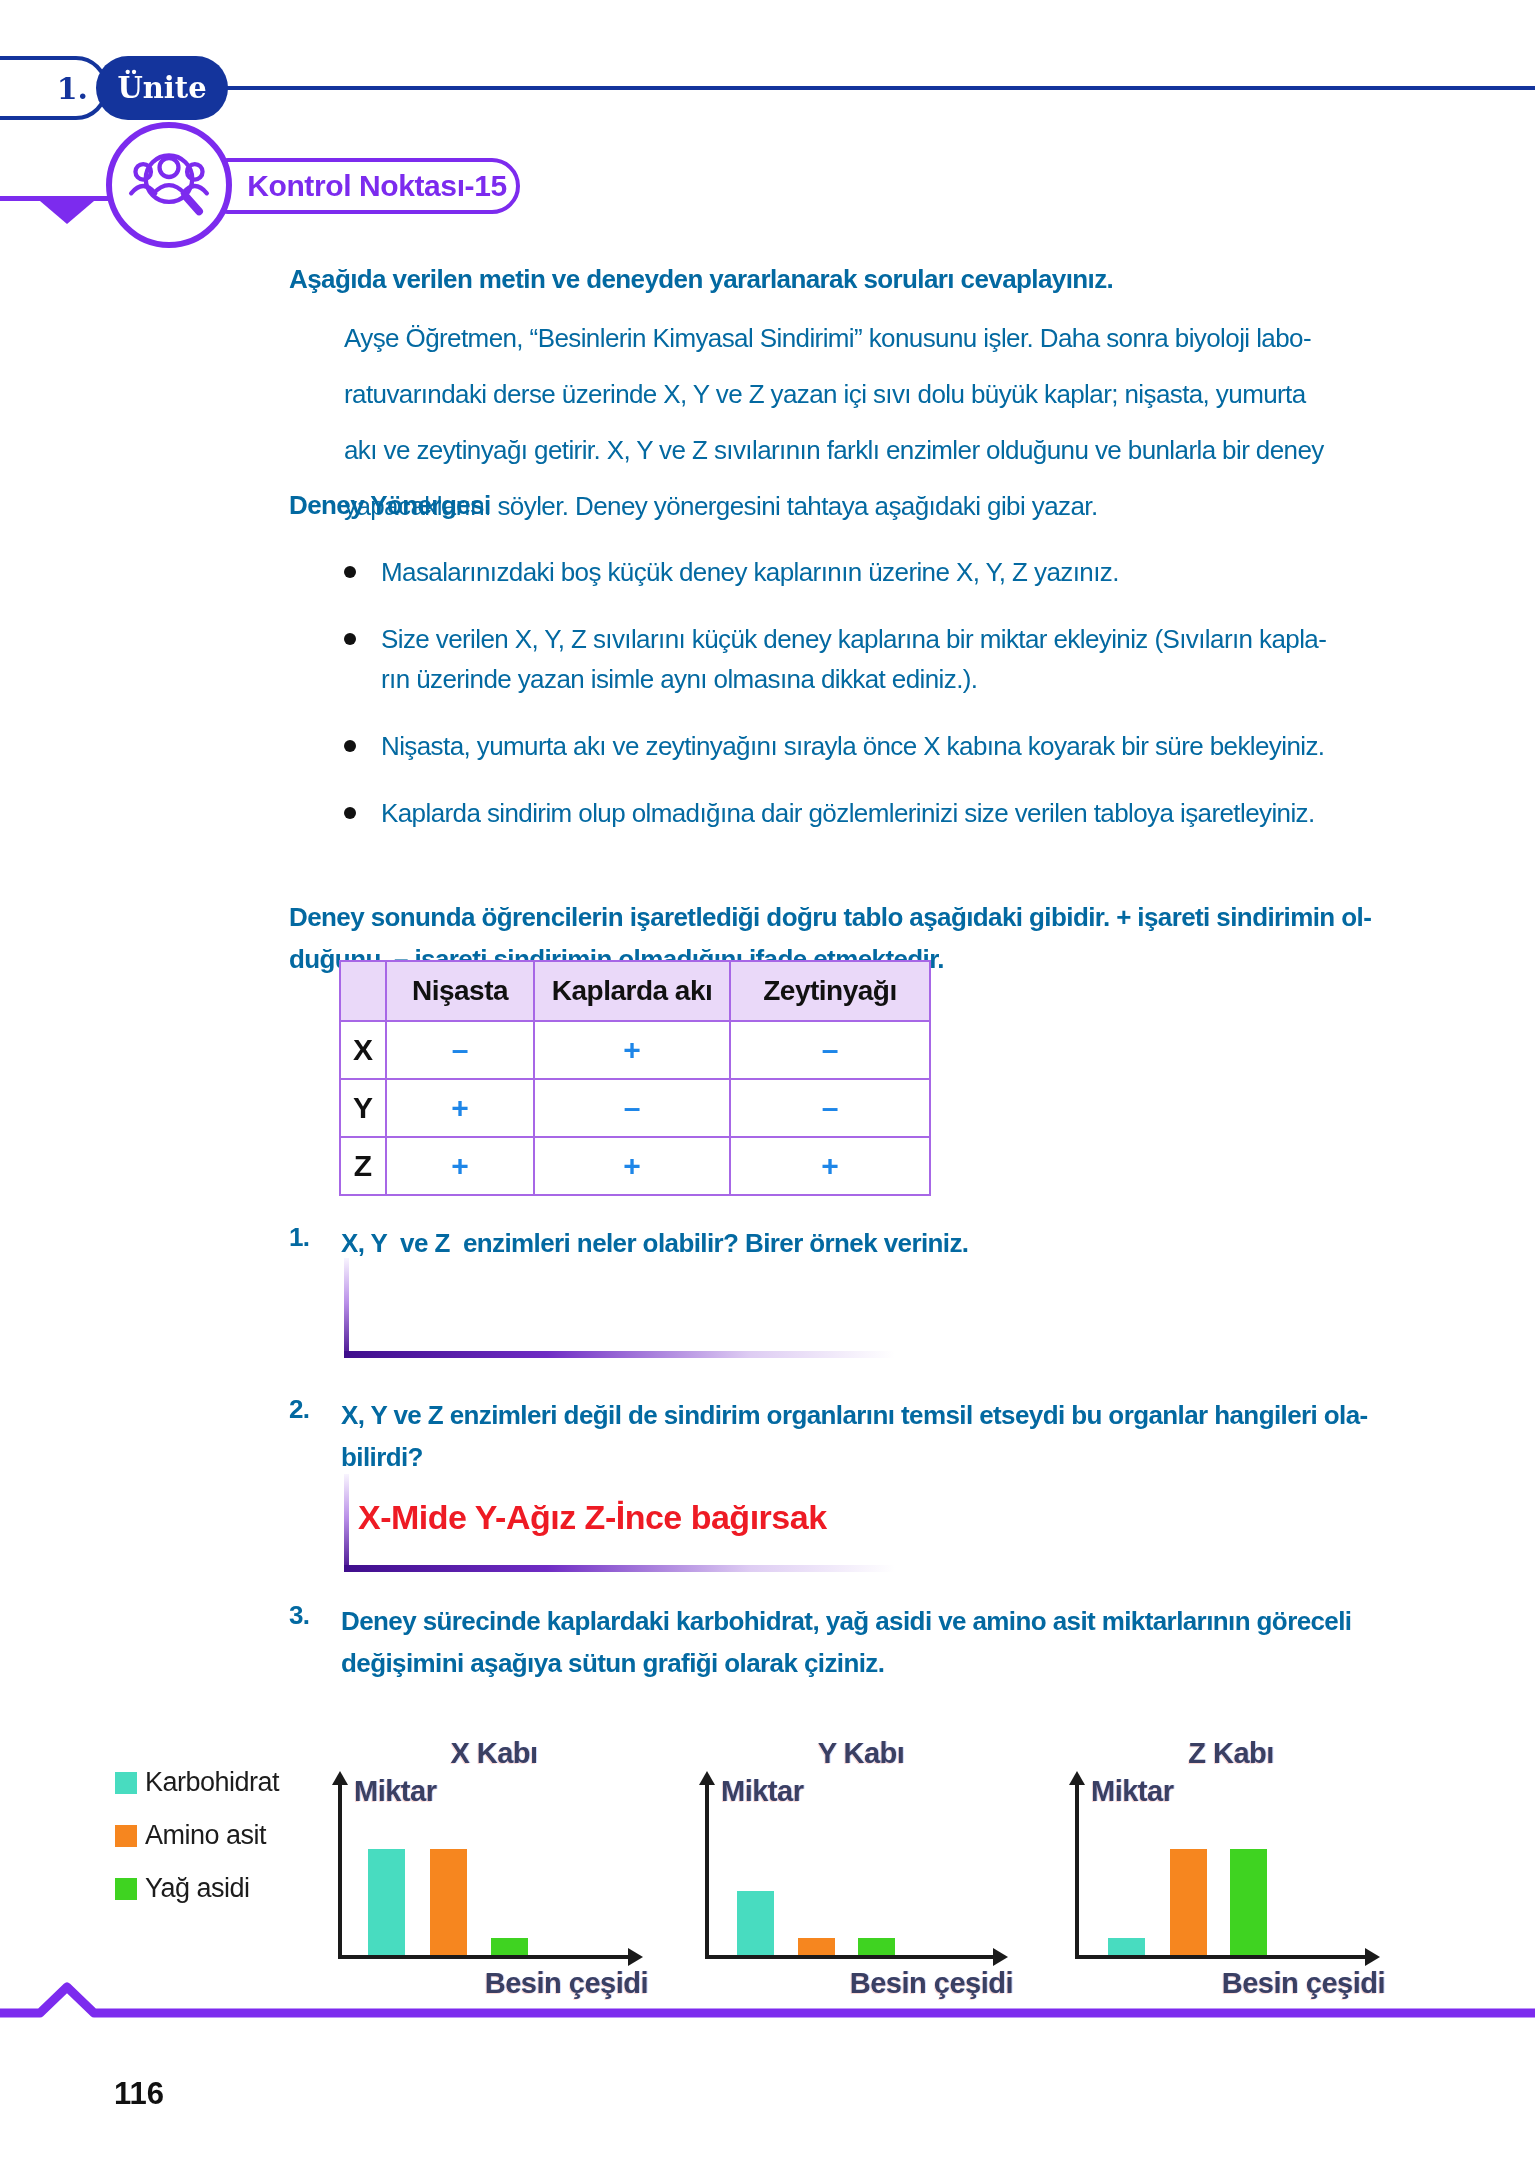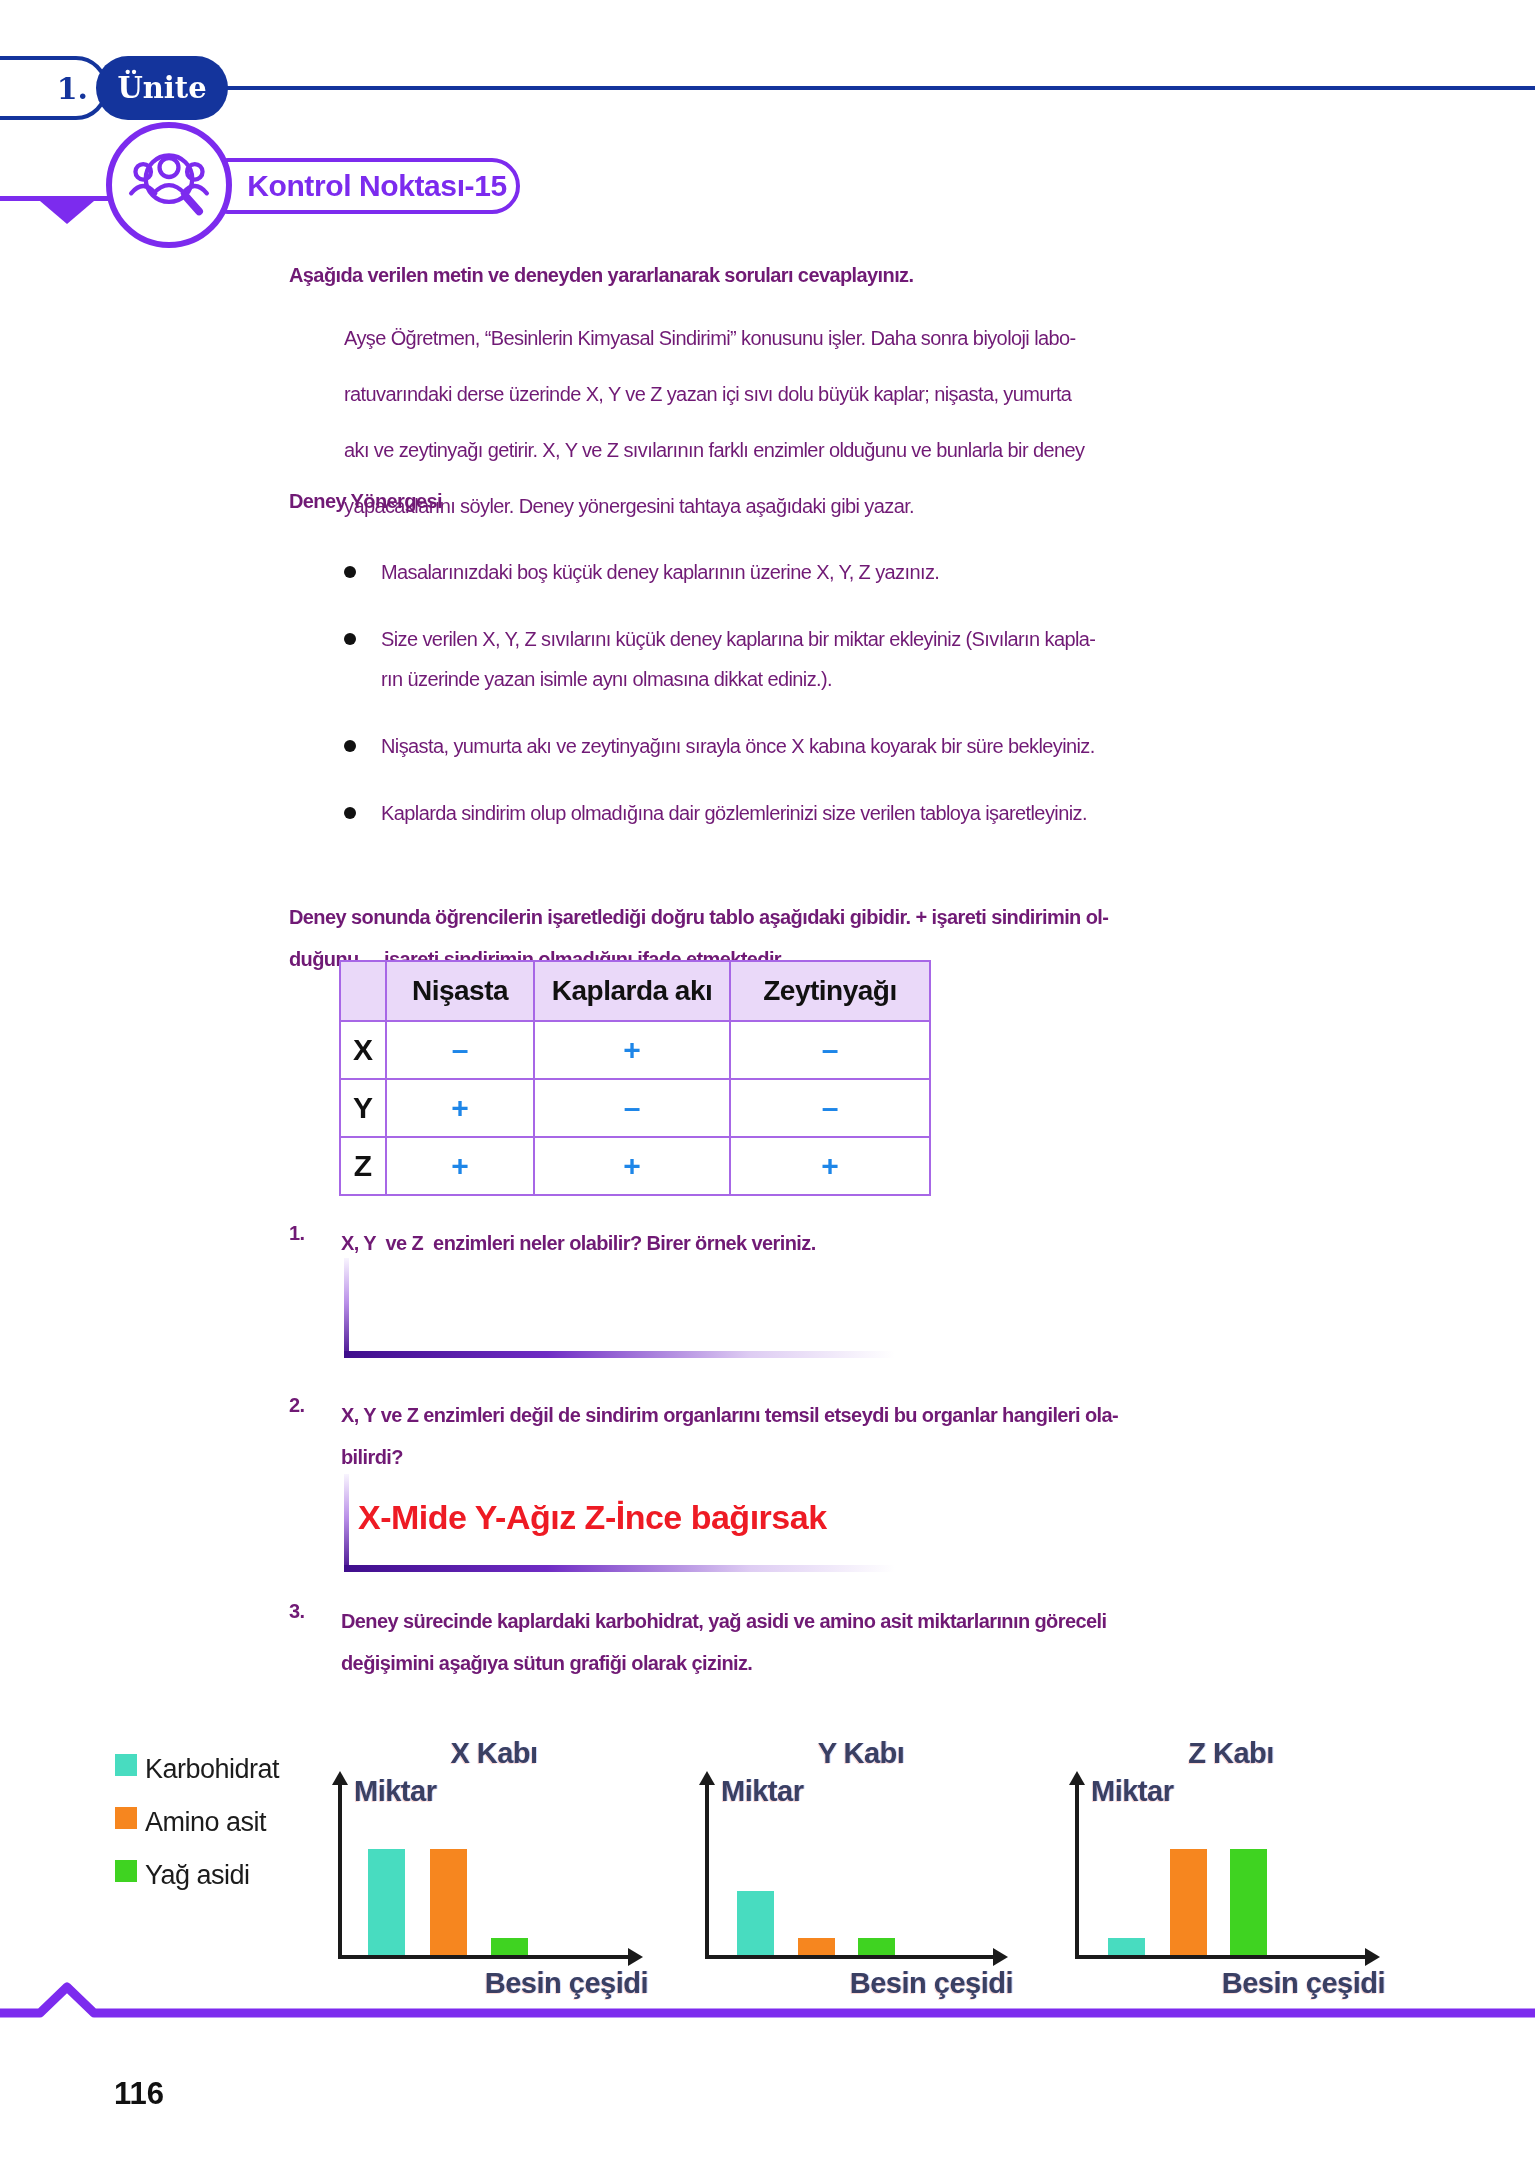--- a/index.html
+++ b/index.html
@@ -23,21 +23,21 @@
     border-left:27px solid transparent; border-right:27px solid transparent; border-top:23px solid #7c2bee; }
   .kn-circle { position:absolute; top:122px; left:106px; width:126px; height:126px; border-radius:50%;
     background:#fff; border:6px solid #7c2bee; z-index:3; display:flex; align-items:center; justify-content:center; }
   .kn-pill { position:absolute; top:158px; left:200px; width:320px; height:56px; background:#fff;
     border:4px solid #7c2bee; border-radius:28px; z-index:2;
     display:flex; align-items:center; justify-content:center; padding-left:34px; }
   .kn-label { color:#7c2bee; font-weight:700; font-size:30px; letter-spacing:-0.4px; }
 
   
   .b { font-weight:700; }
-  .txt { color:#701a75; font-size:20px; letter-spacing:-0.6px; }
+  .txt { color:#0369a1; font-size:26px; letter-spacing:-0.6px; }
   .intro { position:absolute; left:289px; top:264px; }
   .para { position:absolute; left:344px; top:310px; line-height:56px; white-space:pre-line; }
   .directive { position:absolute; left:289px; top:490px; }
   .bullets { position:absolute; left:344px; top:552px; }
   .bullet { display:flex; margin-bottom:27px; }
   .bullet .dot { width:12px; height:12px; border-radius:50%; background:#111; margin:14px 25px 0 0; flex:0 0 12px; }
   .bullet .btxt { line-height:40px; white-space:pre-line; }
   .closing { position:absolute; left:289px; top:896px; line-height:42px; white-space:pre-line; }
 
   
@@ -55,21 +55,21 @@
   .qtext { font-weight:700; line-height:42px; white-space:pre-wrap; }
   .answer-box { position:absolute; left:344px; width:580px; }
   .ab-left { position:absolute; left:0; top:0; bottom:0; width:5px;
     background:linear-gradient(to bottom, rgba(124,43,238,0.05), #b98fe8 45%, #45108e 100%); }
   .ab-bottom { position:absolute; left:0; bottom:0; height:7px; width:100%;
     background:linear-gradient(to right, #3f0e8c 0%, #6f2cc4 35%, rgba(160,110,220,0.35) 70%, rgba(160,110,220,0) 95%); }
   .ab-text { position:absolute; left:14px; color:#ee1b24; font-weight:700; font-size:34px; letter-spacing:-0.5px; white-space:nowrap; }
 
   
   .legend { position:absolute; left:115px; top:1754px; }
-  .legend-item { display:flex; align-items:flex-start; margin-bottom:22px; }
+  .legend-item { display:flex; align-items:center; margin-bottom:22px;margin-top:13px; }
   .legend-swatch { width:22px; height:22px; margin-right:8px; flex:0 0 22px; }
   .legend-label { font-size:27px; color:#1c1c1c; letter-spacing:-0.5px; }
 
   .chart { position:absolute; top:1690px; height:280px; width:332px;margin-top:45px; }
   .chart-title { position:absolute; top:2px; left:0; width:100%; text-align:center; }
   .hand { color:#3a3f63; font-weight:700; font-size:29px; letter-spacing:-0.5px;
     text-shadow:1px 0 0 rgba(70,130,255,0.30), -1px 1px 0 rgba(255,90,70,0.22); }
   .yaxis { position:absolute; left:10px; top:47px; width:4px; height:177px; background:#1a1a1a; }
   .yarrow { position:absolute; left:4px; top:36px; width:0; height:0;
     border-left:8px solid transparent; border-right:8px solid transparent; border-bottom:14px solid #1a1a1a; }

